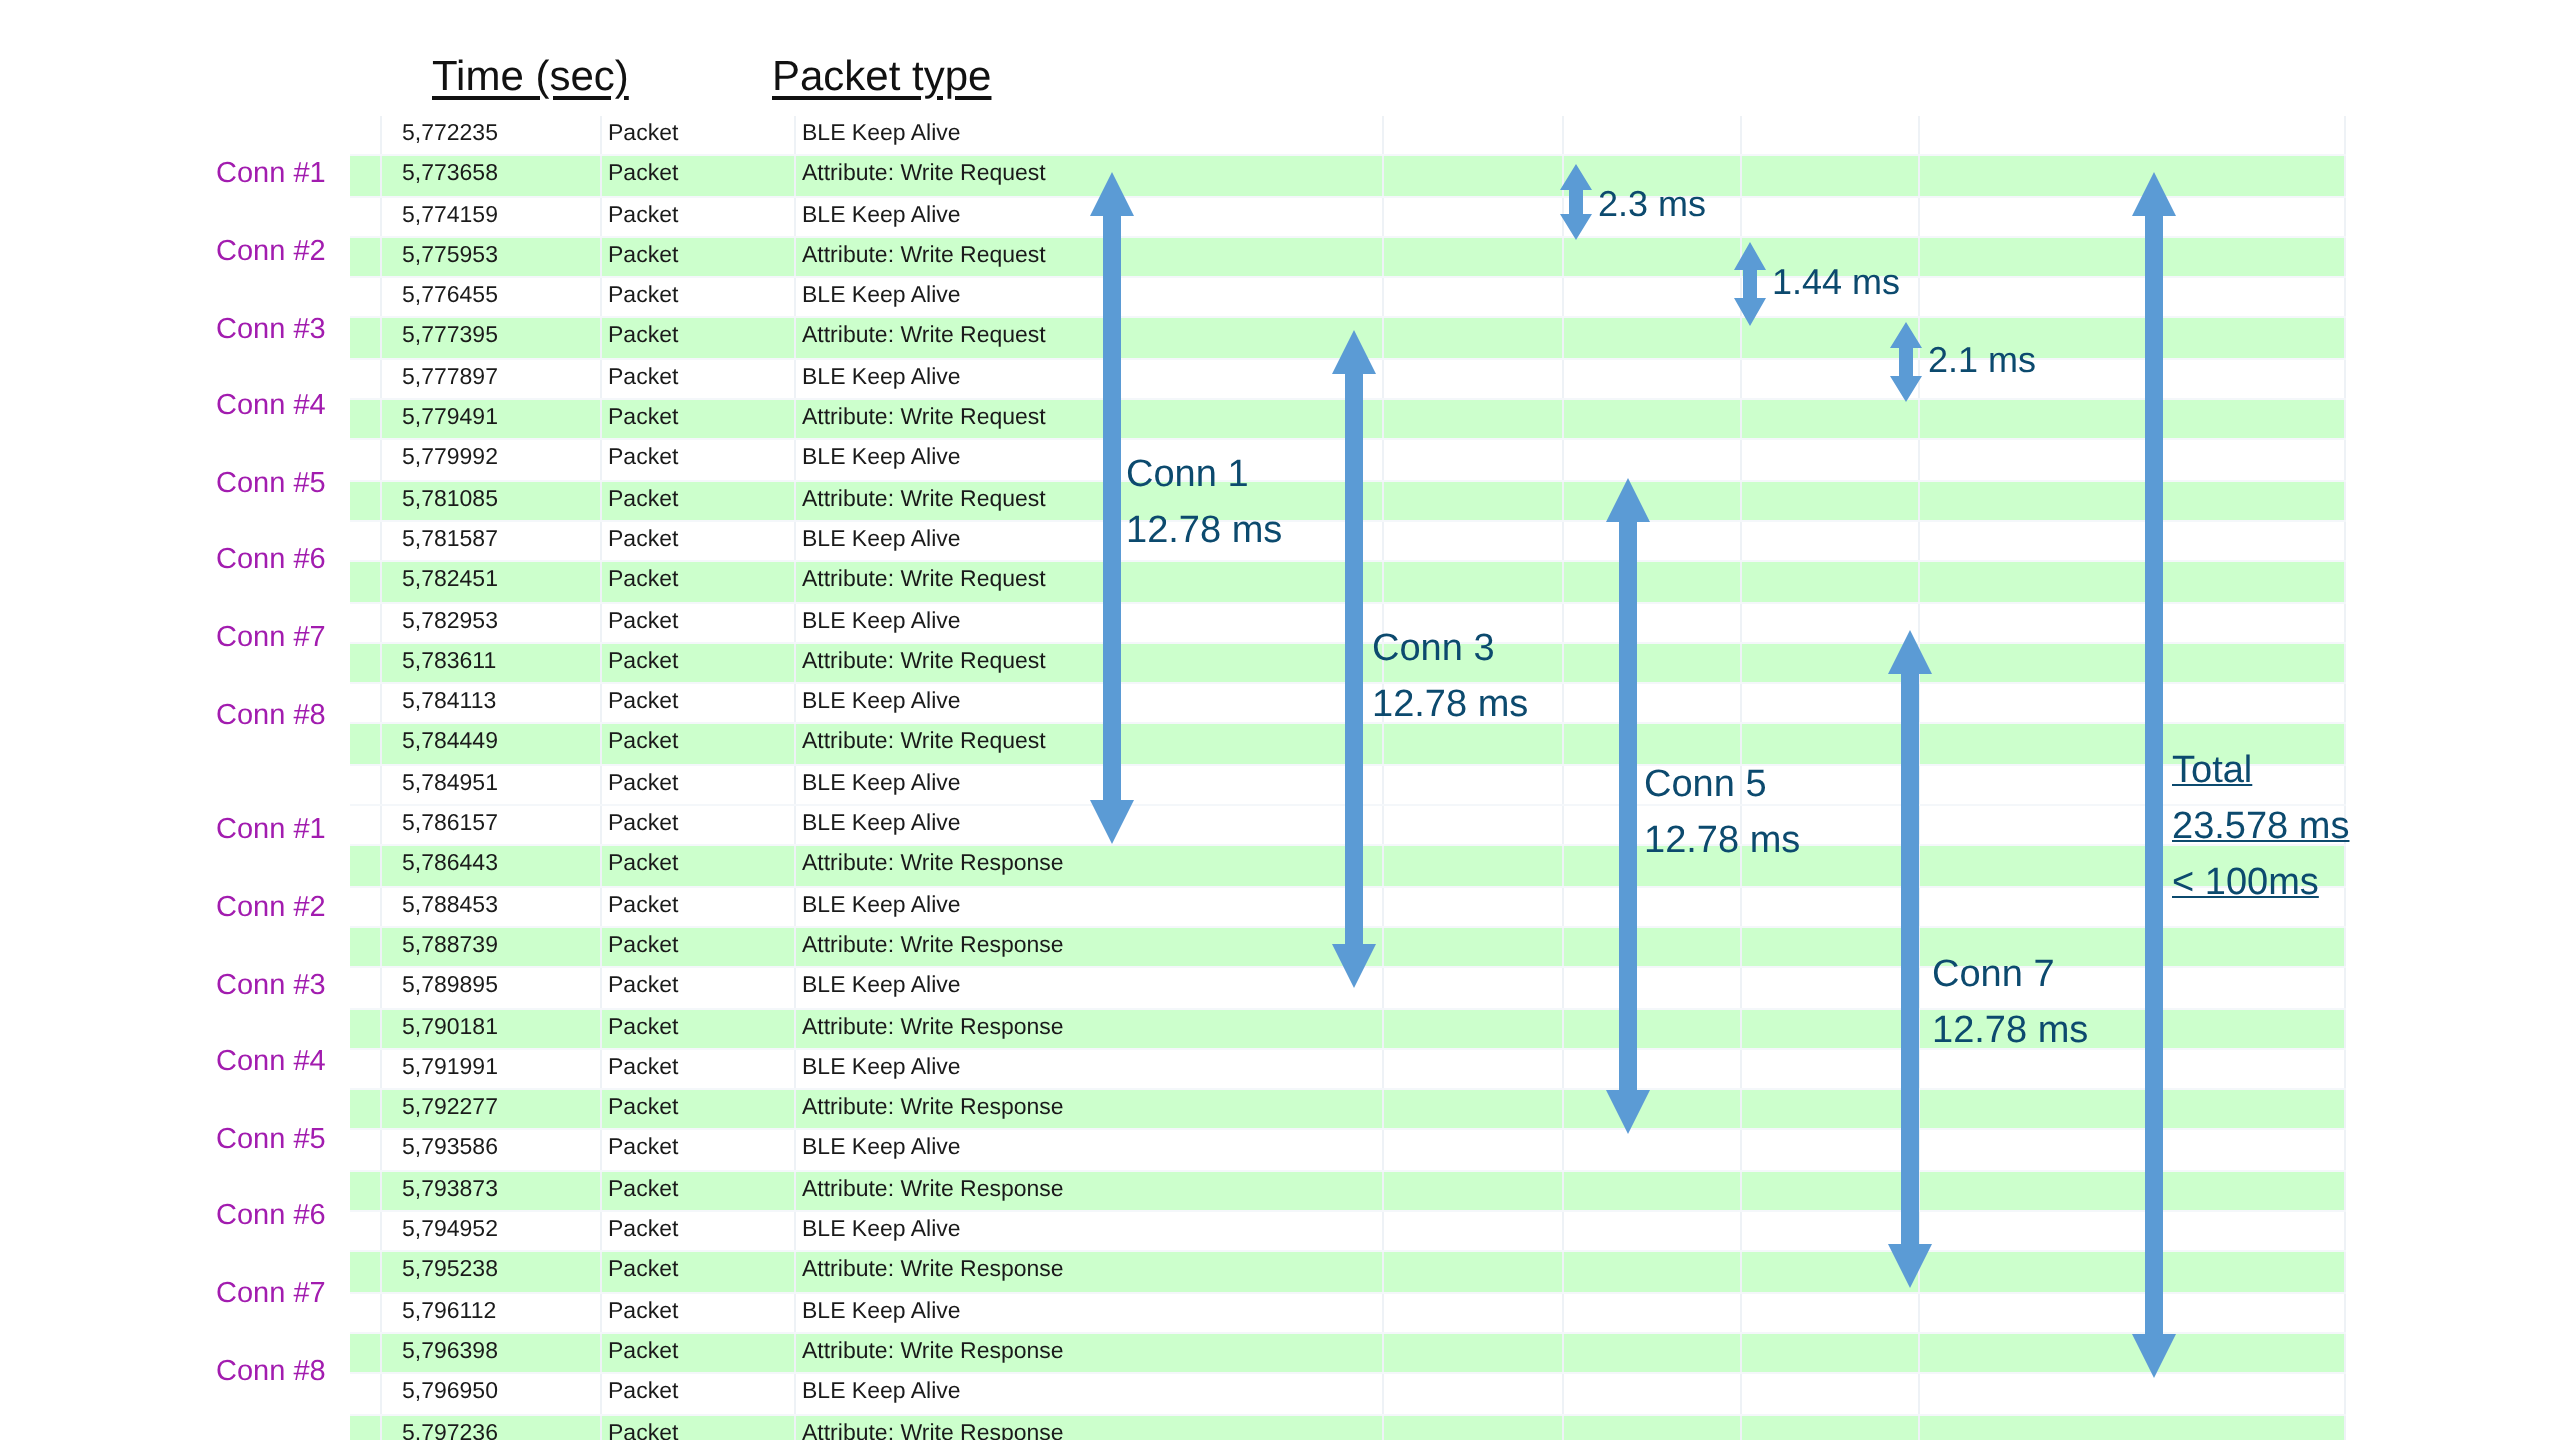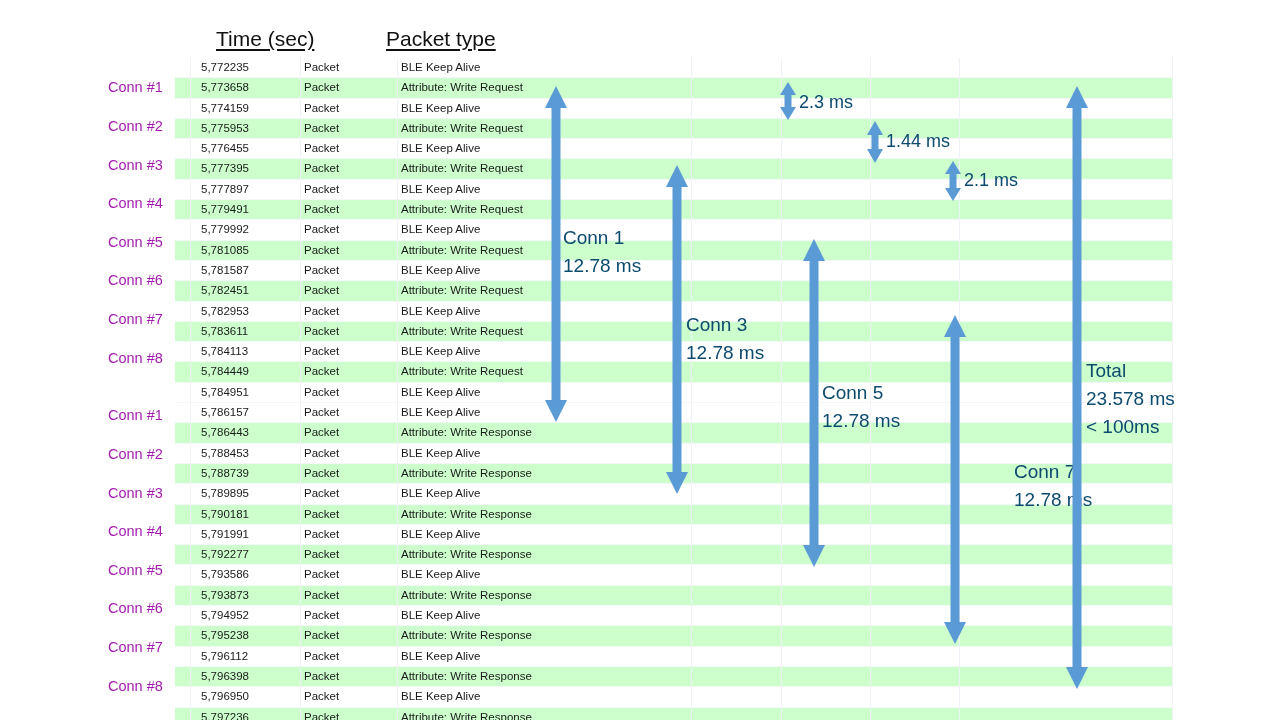--- a/index.html
+++ b/index.html
@@ -470,31 +470,31 @@
   <div class="anno" style="left:822px;top:379px;">
     <span>Conn 5</span>
     <span class="l2">12.78 ms</span>
   </div>
 
   <div class="arrow" style="left:941px;top:313px;">
     <svg width="28" height="333" viewBox="0 0 28 333">
       <path d="M14 2 L25 24 L18.5 24 L18.5 309 L25 309 L14 331 L3 309 L9.5 309 L9.5 24 L3 24 Z" fill="#5b9bd5"></path>
     </svg>
   </div>
-  <div class="anno" style="left:966px;top:458px;margin-left:48px;">
+  <div class="anno" style="left:966px;top:474px;">
     <span>Conn 7</span>
     <span class="l2">12.78 ms</span>
   </div>
 
   <div class="arrow" style="left:1063px;top:84px;">
     <svg width="28" height="607" viewBox="0 0 28 607">
       <path d="M14 2 L25 24 L18.5 24 L18.5 583 L25 583 L14 605 L3 583 L9.5 583 L9.5 24 L3 24 Z" fill="#5b9bd5"></path>
     </svg>
   </div>
-  <div class="anno" style="left:1086px;top:357px;">
+  <div class="anno" style="left:1086px;top:372px;text-decoration:underline;">
     <span>Total</span>
     <span class="l2">23.578 ms</span>
     <span class="l2">&lt; 100ms</span>
   </div>
 
   <div class="arrow" style="left:778px;top:81px;">
     <svg width="20" height="40" viewBox="0 0 20 40">
       <path d="M10 1 L18 14 L13.5 14 L13.5 26 L18 26 L10 39 L2 26 L6.5 26 L6.5 14 L2 14 Z" fill="#5b9bd5"></path>
     </svg>
   </div>

